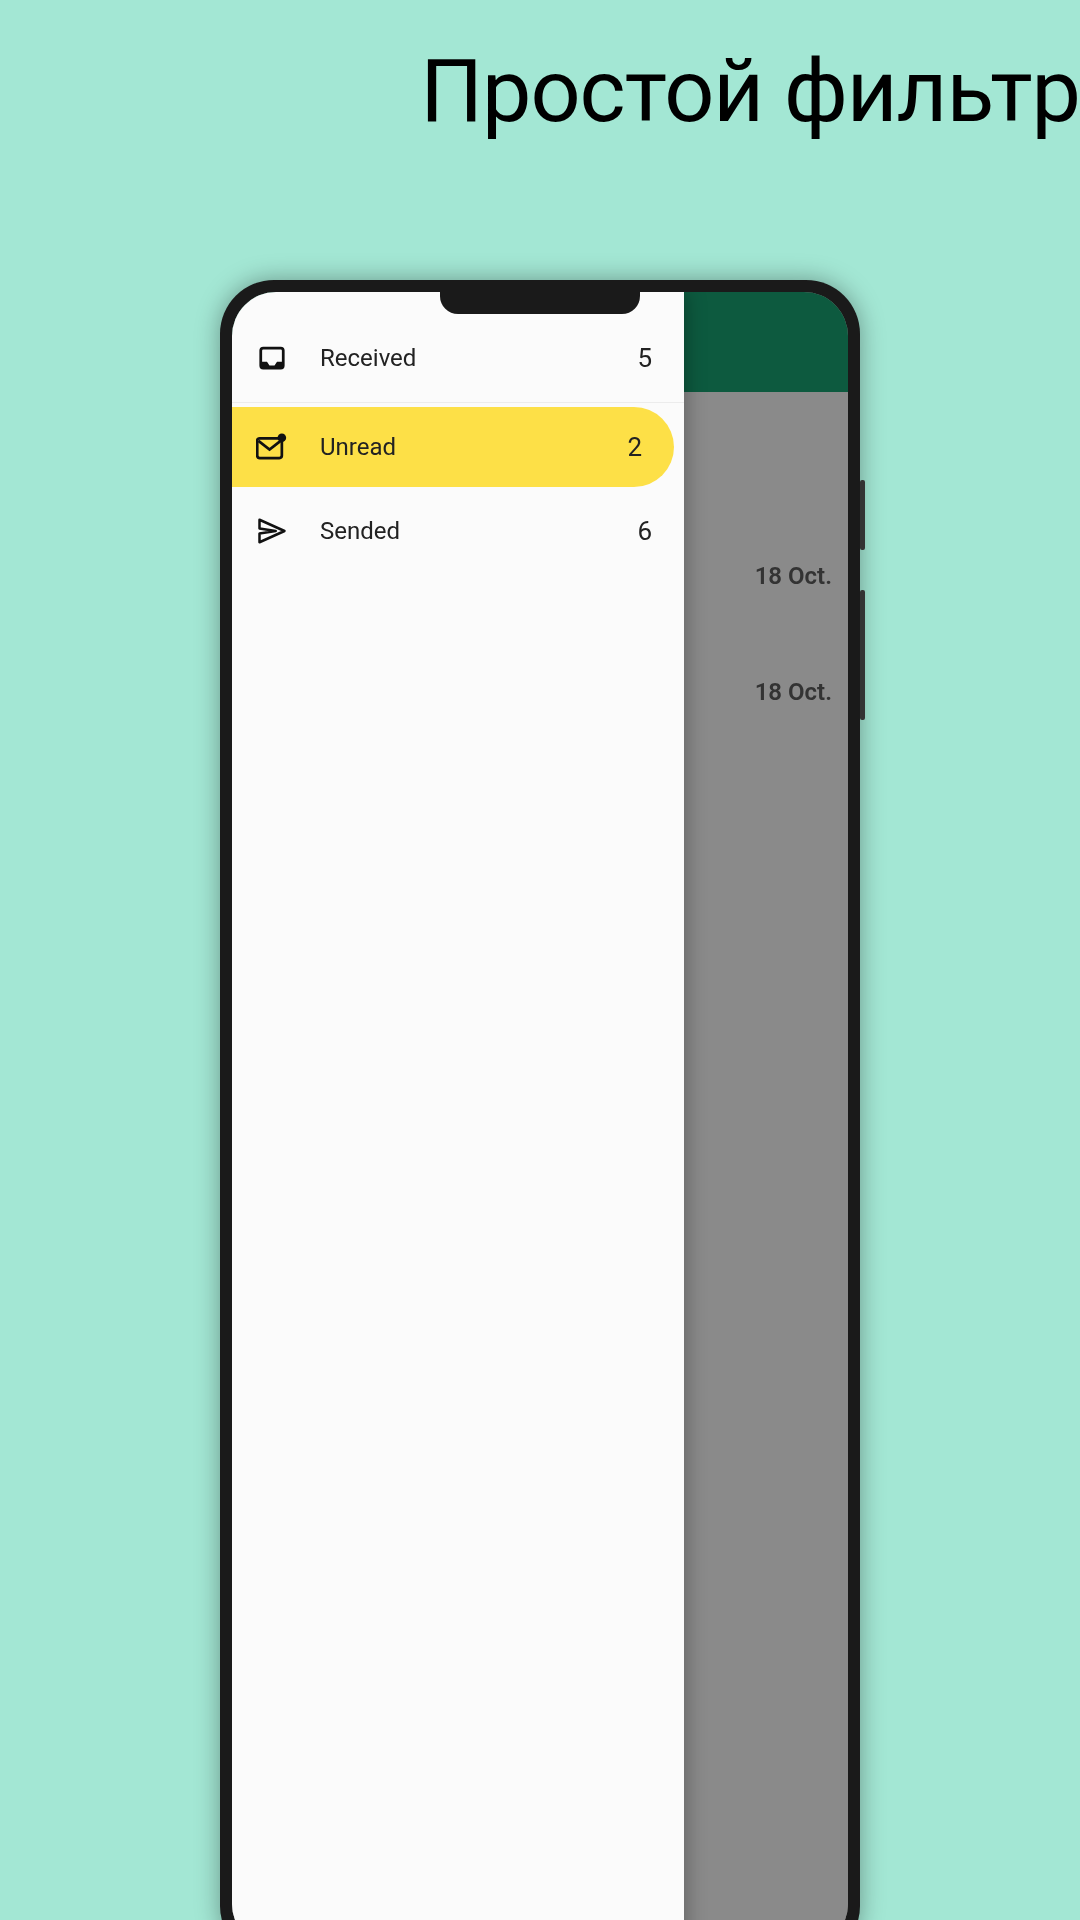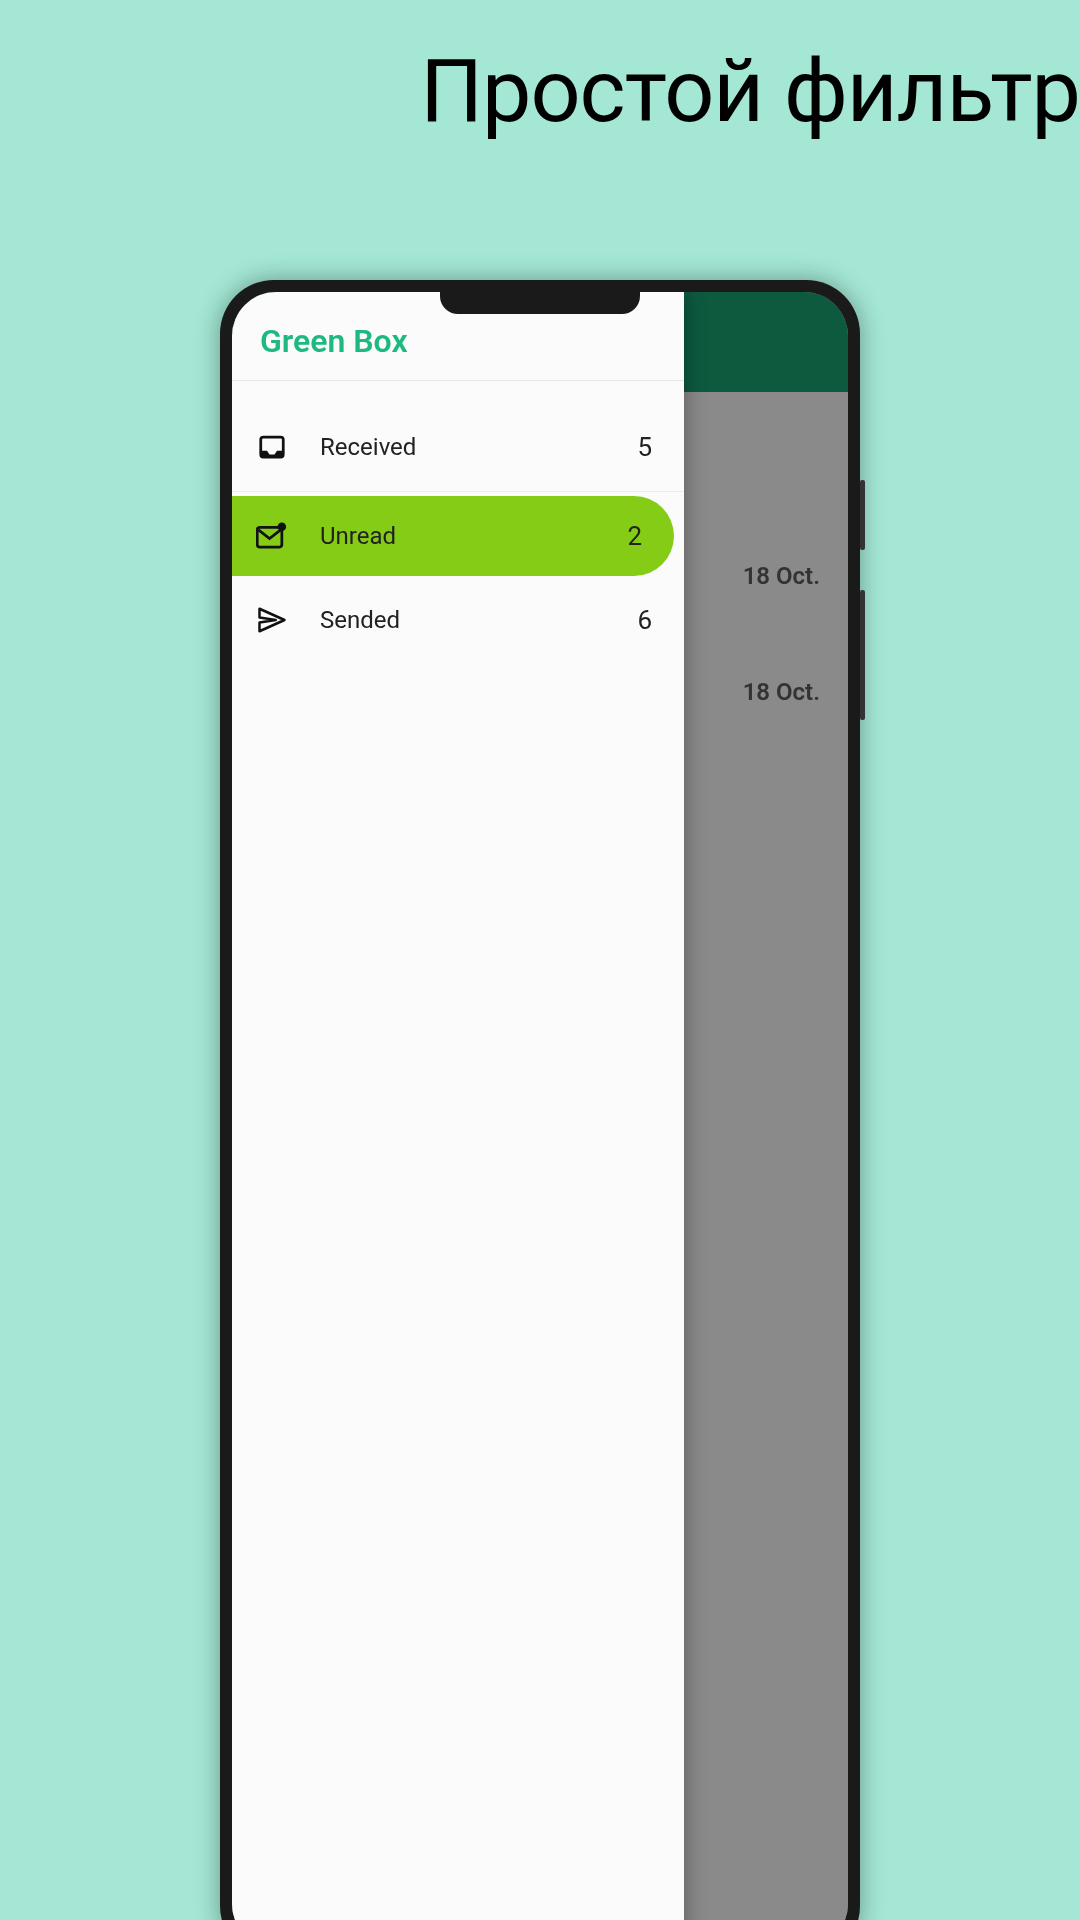--- a/index.html
+++ b/index.html
@@ -82,21 +82,21 @@
 .bg-body {
   position: absolute;
   top: 100px;
   left: 0;
   right: 0;
   bottom: 0;
   background: #8a8a8a;
 }
 .bg-date {
   position: absolute;
-  right: 28px;
+  right: 16px;
   color: #333;
   font-size: 24px;
   font-weight: 600;
 }
 .date1 { top: 170px; }
 .date2 { top: 286px; }
 
 .drawer {
   position: absolute;
   top: 0;
@@ -120,21 +120,21 @@
 .drawer-body {
   padding-top: 22px;
 }
 .nav-item {
   display: flex;
   align-items: center;
   padding: 24px 24px;
   margin: 4px 0;
 }
 .nav-item.selected {
-  background: #84cc16;
+  background: #fde047;
   border-top-right-radius: 44px;
   border-bottom-right-radius: 44px;
   margin-right: 10px;
 }
 .nav-icon {
   width: 32px;
   height: 32px;
   flex-shrink: 0;
   display: flex;
   align-items: center;
@@ -172,23 +172,20 @@
     <div class="phone-notch"></div>
     <div class="screen">
 
       <div class="bg-header"></div>
       <div class="bg-body">
         <div class="bg-date date1">18 Oct.</div>
         <div class="bg-date date2">18 Oct.</div>
       </div>
 
       <div class="drawer">
-        <div class="drawer-header">
-          <div class="app-title">Green Box</div>
-        </div>
         <div class="drawer-body">
 
           <div class="nav-item">
             <span class="nav-icon">
               <svg width="30" height="30" viewBox="0 0 24 24" fill="none">
                 <rect x="3" y="4" width="18" height="16" rx="2" stroke="#111" stroke-width="2.2" fill="none"></rect>
                 <path d="M3 15 H8 L10 18 H14 L16 15 H21 V18 A2 2 0 0 1 19 20 H5 A2 2 0 0 1 3 18 Z" fill="#111"></path>
               </svg>
             </span>
             <span class="nav-label">Received</span>

